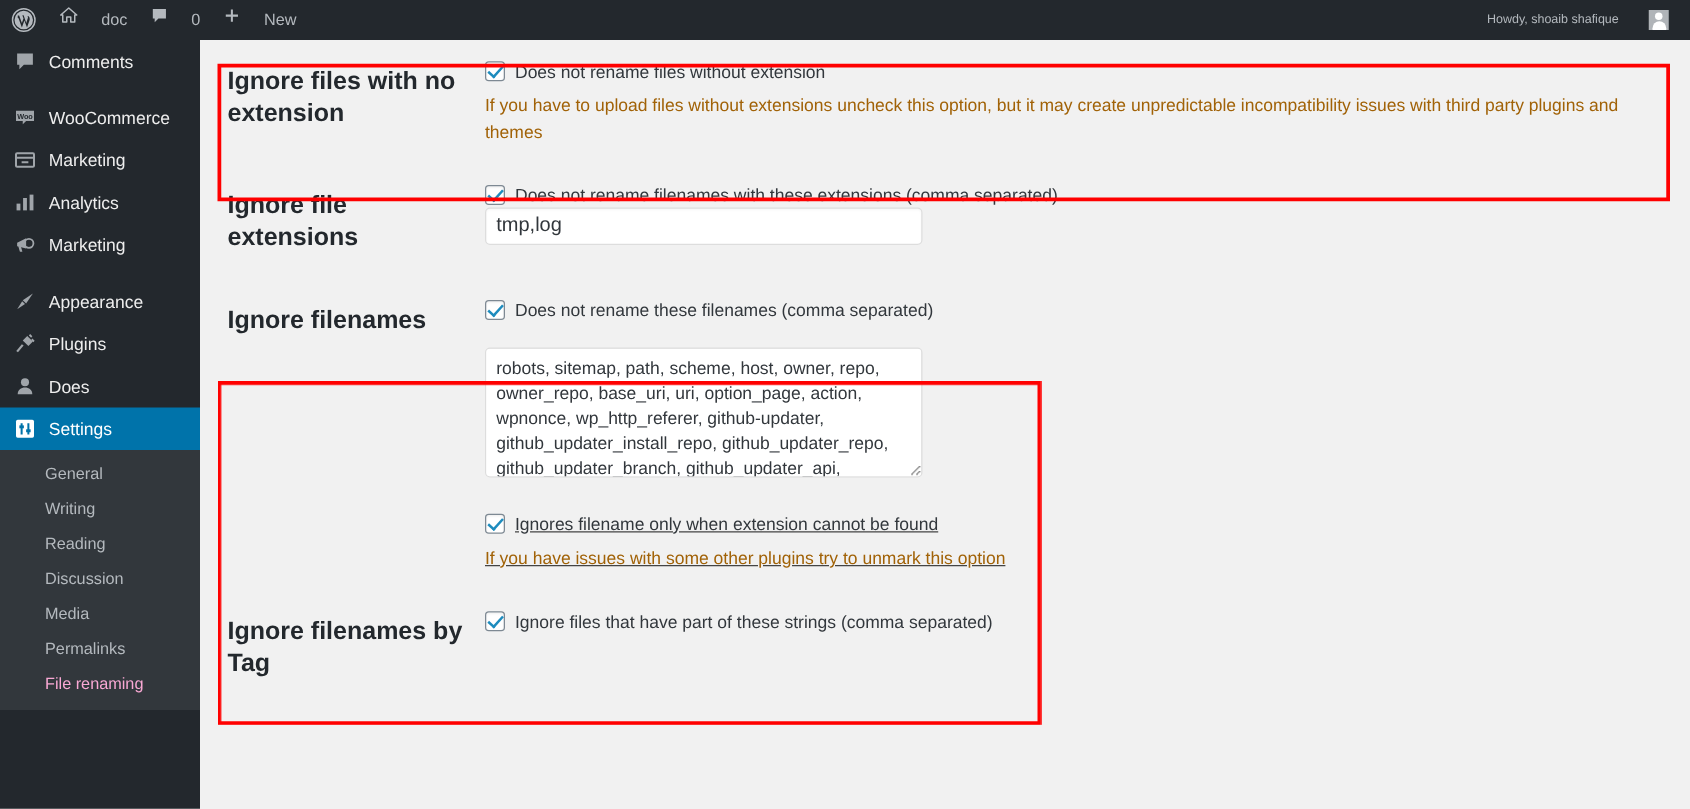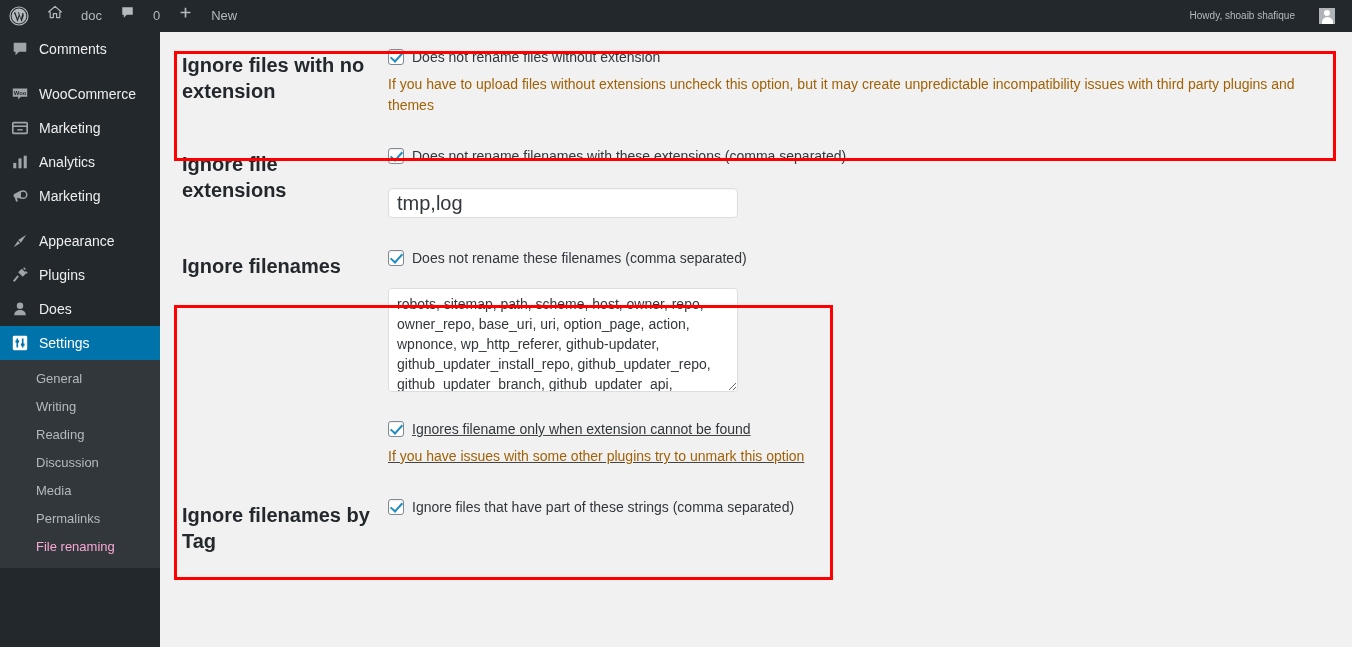--- a/index.html
+++ b/index.html
@@ -151,27 +151,26 @@
   }
   .desc {
     color: #a16207;
     font-size: 14px;
     line-height: 21px;
     margin-top: 7px;
     max-width: 935px;
   }
   .desc-narrow { max-width: 425px; }
   input.text {
-    margin-top: 22px;
     width: 350px; height: 30px;
     border: 1px solid #ddd;
     border-radius: 4px;
     background: #fff;
     padding: 0 8px;
-    font-size: 20px;
+    font-size: 16px;
     color: #32373c;
     font-family: "Liberation Sans", sans-serif;
     box-shadow: 0 1px 2px rgba(0,0,0,.04) inset;
   }
   textarea.ta {
     margin-top: 20px;
     width: 350px; height: 104px;
     border: 1px solid #ddd;
     border-radius: 4px;
     background: #fff;

